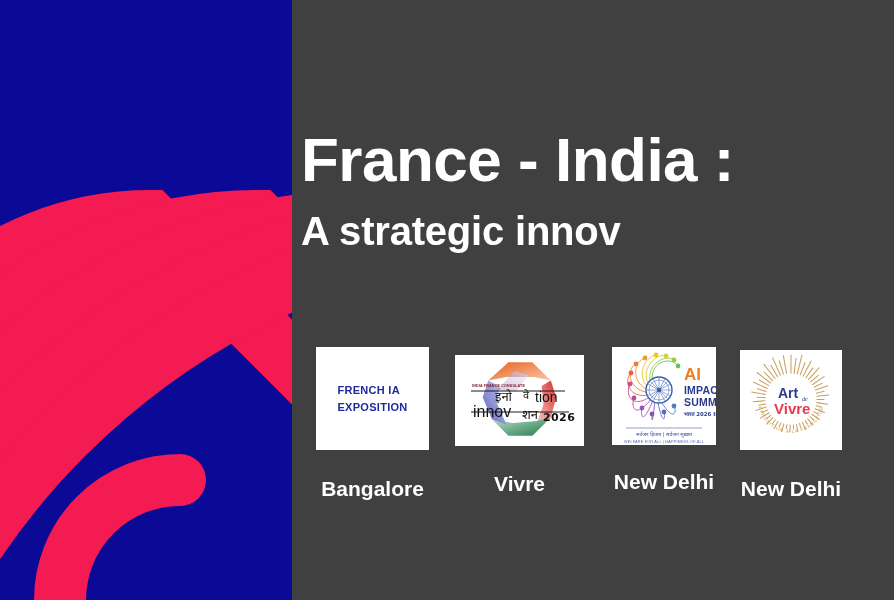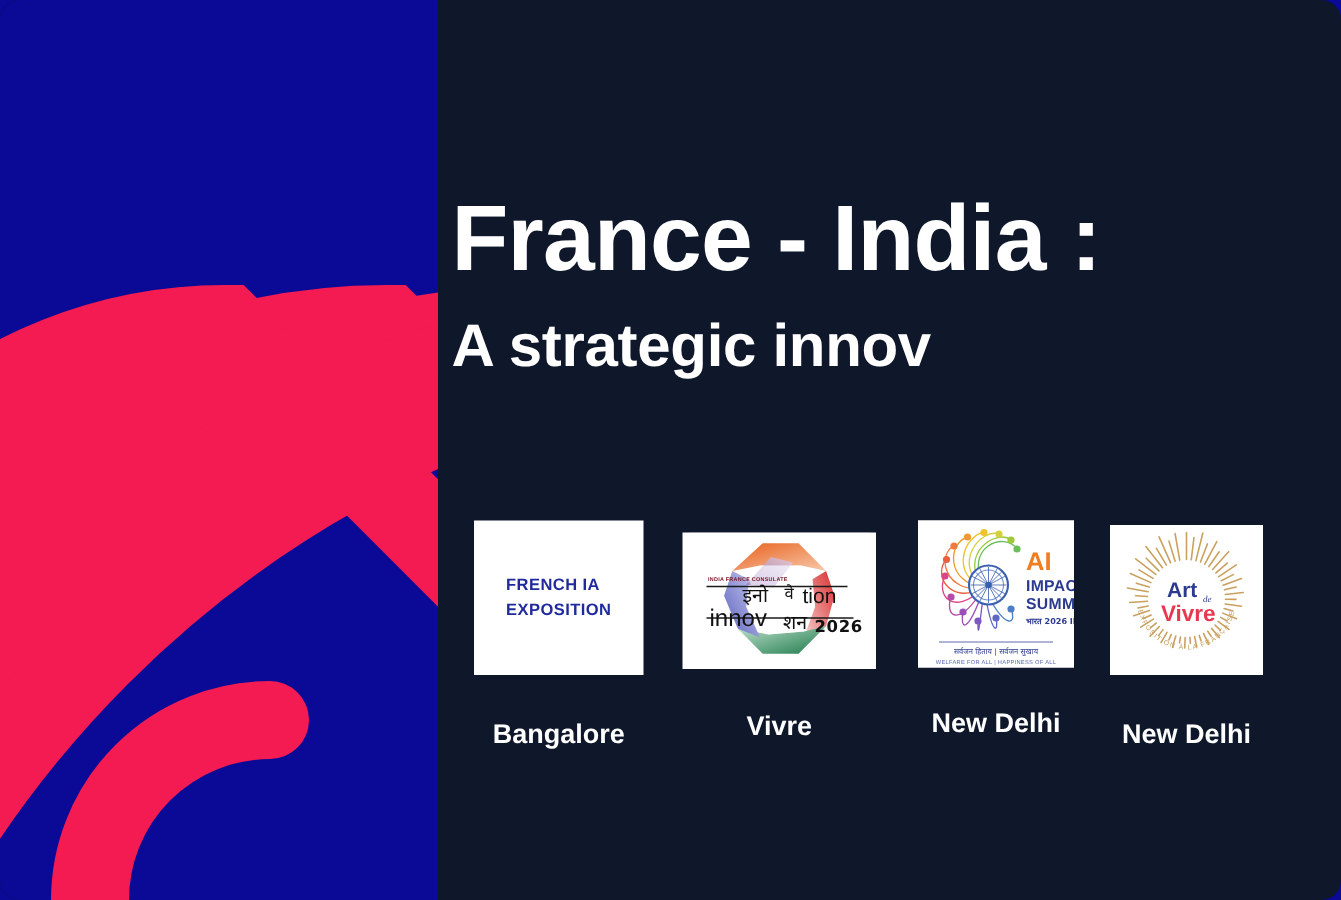--- a/index.html
+++ b/index.html
@@ -10,23 +10,22 @@
   body {
     width: 894px;
     height: 600px;
     overflow: hidden;
     font-family: "Liberation Sans", sans-serif;
   }
   .poster {
     position: relative;
     width: 894px;
     height: 600px;
-    background: #0f172a;
+    background: #404040;
     overflow: hidden;
-    border-radius: 13px;
   }
 
   
   .brand-graphic {
     position: absolute;
     left: 0;
     top: 0;
     width: 292px;
     height: 600px;
     overflow: hidden;
@@ -81,21 +80,21 @@
     justify-content: center;
     overflow: hidden;
     box-sizing: border-box;
   }
   .logo-card svg { display: block; }
 
   .city-label {
     color: #ffffff;
     font-family: "Liberation Sans", sans-serif;
     font-weight: bold;
-    font-size: 18px;
+    font-size: 21px;
     line-height: 24px;
     white-space: nowrap;
     text-align: right;
   }
 
   
   .cell-0 { margin-right: 26px; }
   .cell-0 .logo-card { width: 113px; height: 103px; margin-top: 0; }
   .cell-0 .city-label { margin-top: 27px; }
 

